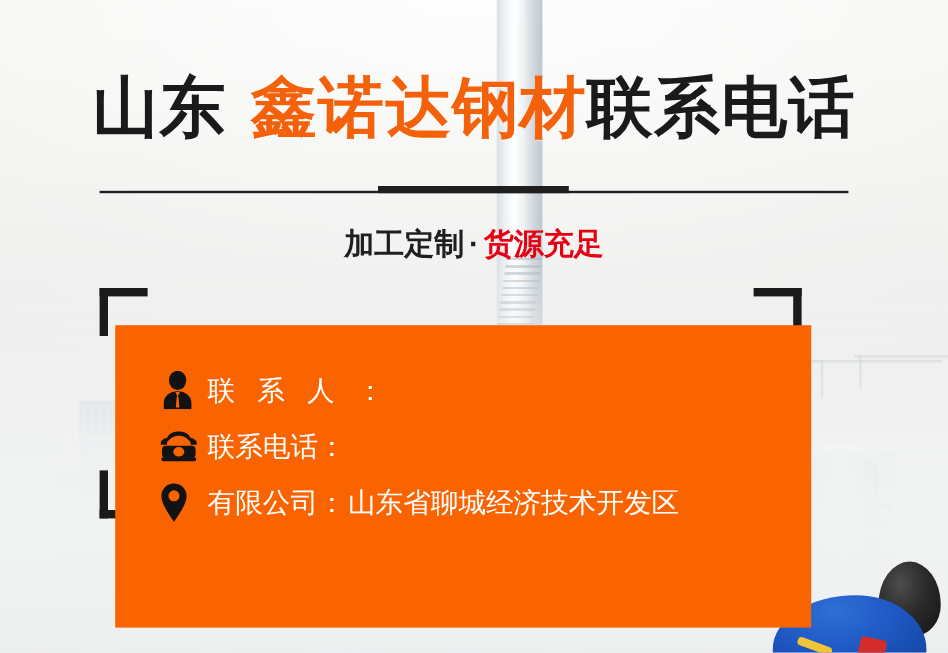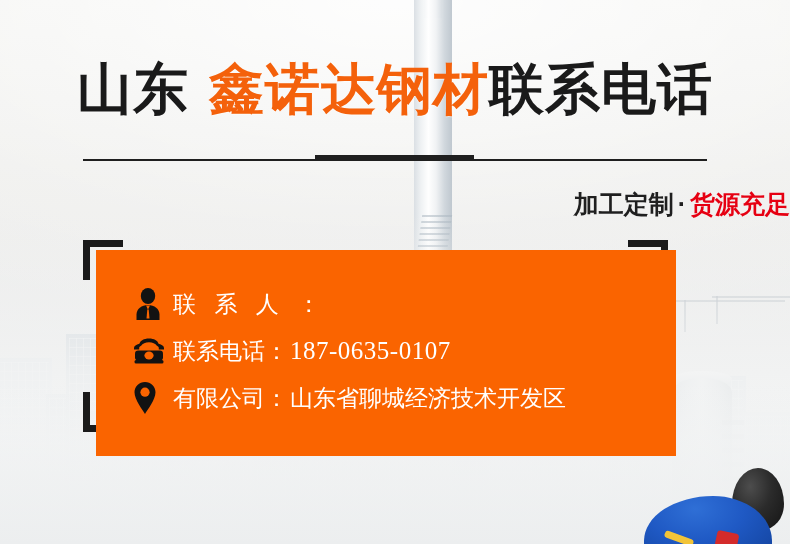--- a/index.html
+++ b/index.html
@@ -238,21 +238,21 @@
     width: 159px;
     height: 6px;
     background: #1f1f1f;
   }
 
   .subtitle {
     position: absolute;
     top: 192px;
     left: 0;
     right: 0;
-    text-align: right;
+    text-align: center;
     font-size: 25px;
     line-height: 1;
     font-weight: bold;
     color: #1f1f1f;
     white-space: nowrap;
   }
   .subtitle .dot { margin: 0 4px; color: #1f1f1f; }
   .subtitle .hot { color: #e60012; }
 
   
@@ -278,23 +278,23 @@
   .bk-bl .v { left: 0; bottom: 0; }
 
   .bk-br { left: 668px; top: 432px; }
   .bk-br .h { right: 0; bottom: 0; }
   .bk-br .v { right: 0; bottom: 0; }
 
   
   .card {
     position: absolute;
     left: 96px;
-    top: 250px;
+    top: 271px;
     width: 580px;
-    height: 206px;
+    height: 252px;
     background: #fa6400;
   }
   .card-rows {
     position: absolute;
     left: 37px;
     top: 32px;
     right: 16px;
   }
   .row {
     display: flex;
@@ -474,21 +474,20 @@
         <div class="row">
           <span class="row-icon">
             <svg width="32" height="28" viewBox="0 0 32 28" aria-hidden="true">
               <path d="M16 1.5c-5.2 0-8.6 2.1-9.6 5.3C3.2 7.6 1 9 1 11v1.6h5.2V11c0-1 .7-1.8 1.9-2.3C9.6 6.6 12.4 5.2 16 5.2s6.4 1.4 7.9 3.5c1.2.5 1.9 1.3 1.9 2.3v1.6H31V11c0-2-2.2-3.4-5.4-4.2C24.6 3.6 21.2 1.5 16 1.5z" fill="currentColor"></path>
               <rect x="2" y="13.5" width="28" height="10" rx="3.2" fill="currentColor"></rect>
               <ellipse cx="16" cy="18.5" rx="4.6" ry="4" fill="#fa6400"></ellipse>
               <rect x="1.5" y="23" width="29" height="3.4" rx="1.5" fill="currentColor"></rect>
             </svg>
           </span>
           <span class="row-label">联系电话：</span>
-          <span class="row-value num">187-0635-0107</span>
         </div>
 
         <div class="row">
           <span class="row-icon">
             <svg width="24" height="34" viewBox="0 0 24 34" aria-hidden="true">
               <path d="M12 1C6.2 1 1.5 5.6 1.5 11.3c0 7.6 8.3 17.9 10.5 21.7 2.2-3.8 10.5-14.1 10.5-21.7C22.5 5.6 17.8 1 12 1z" fill="currentColor"></path>
               <circle cx="12" cy="11.2" r="4.6" fill="#fa6400"></circle>
             </svg>
           </span>
           <span class="row-label">有限公司：</span>

